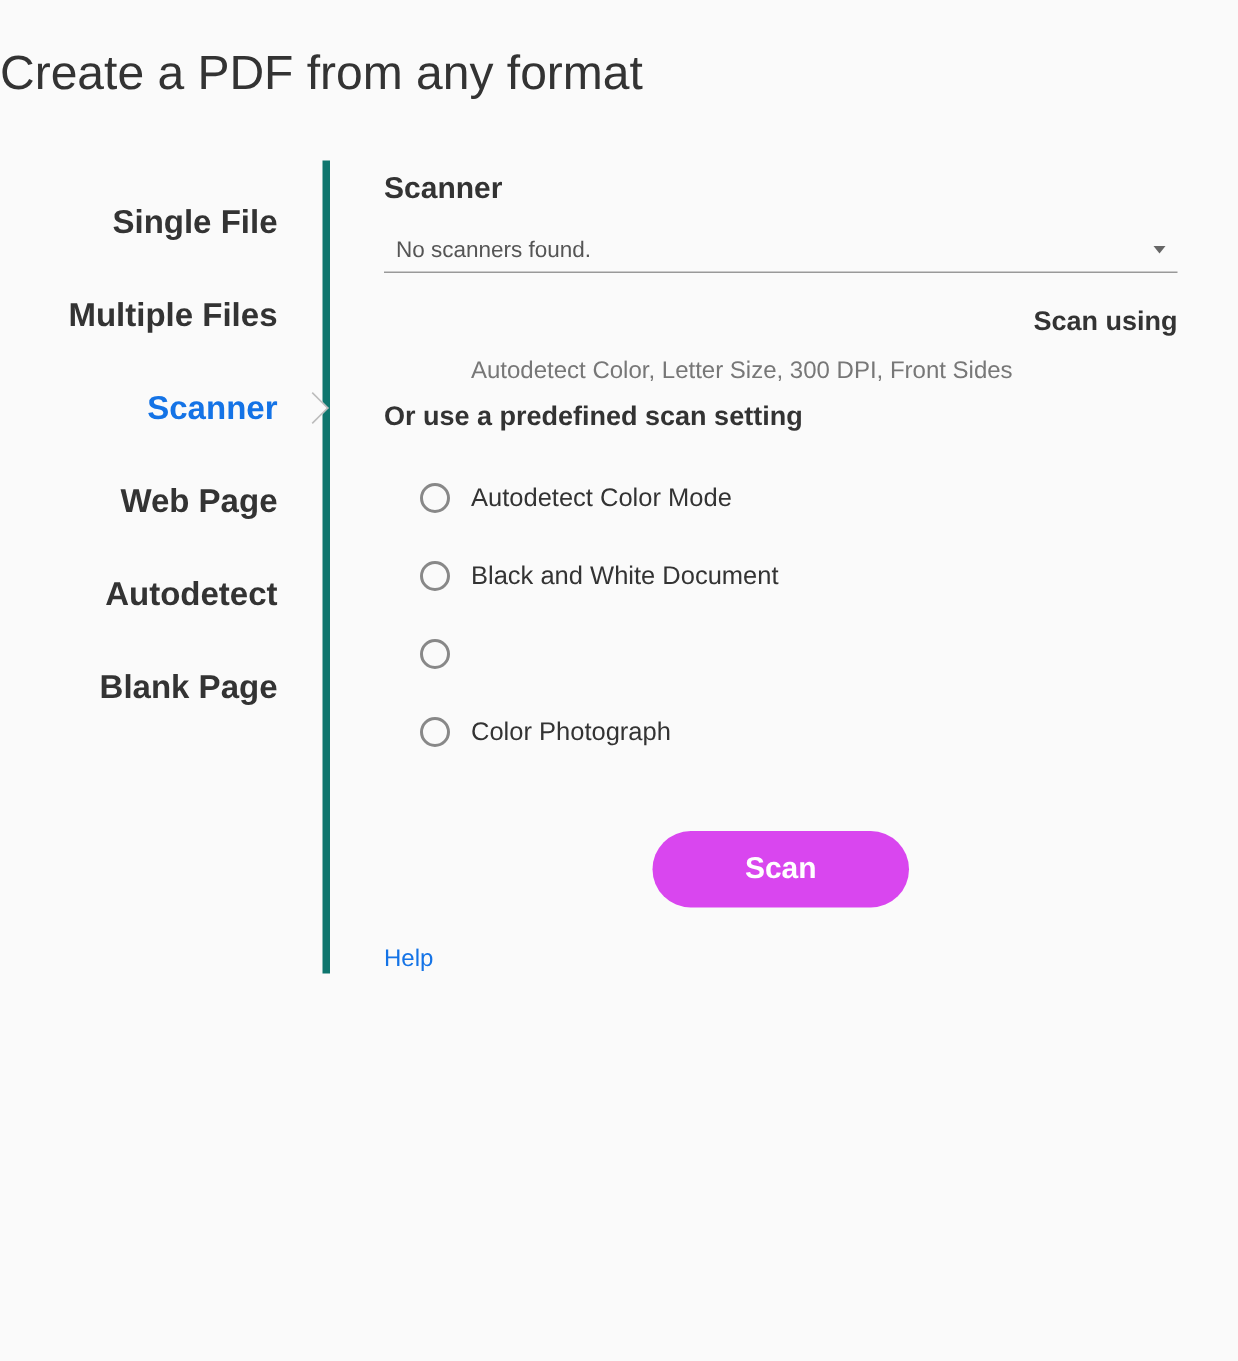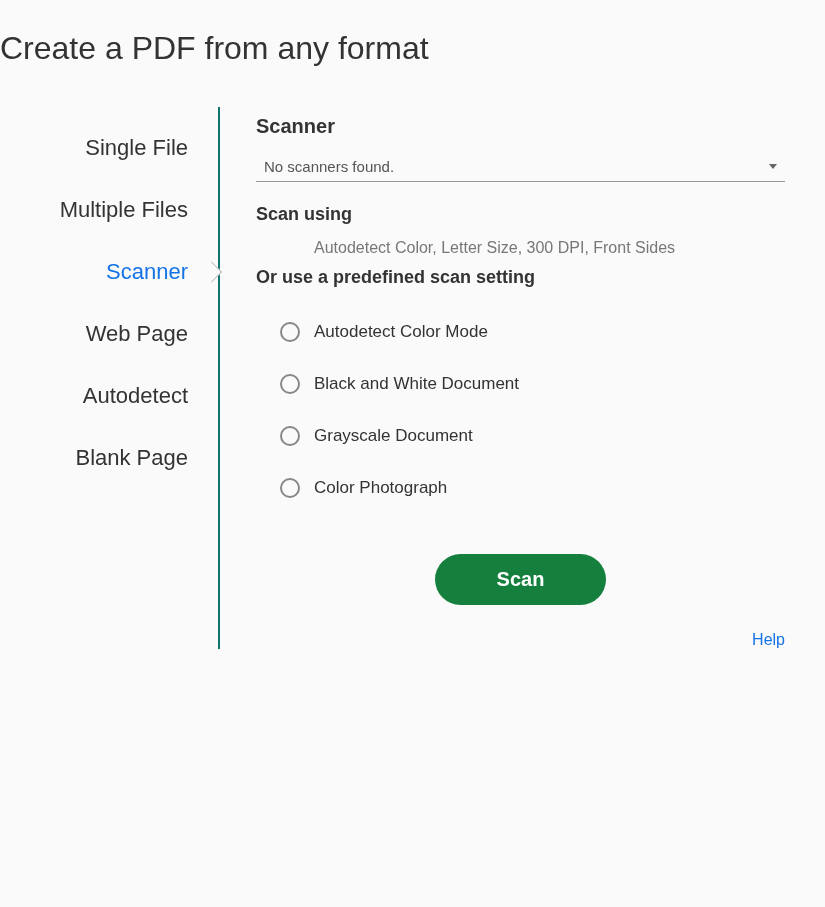--- a/index.html
+++ b/index.html
@@ -17,23 +17,24 @@
     font-weight: 400;
     color: #333;
     padding: 30px 0 40px 0;
   }
   .body-wrap {
     display: flex;
     padding: 0 40px;
   }
   .sidebar {
     width: 180px;
-    border-right: 2px solid #0f766e;
+    border-right: 5px solid #0f766e;
     padding-top: 10px;
     position: relative;
+    font-weight: bold;
   }
   .sidebar-item {
     text-align: right;
     padding: 18px 30px 18px 0;
     font-size: 22px;
     color: #333;
     cursor: pointer;
     position: relative;
   }
   .sidebar-item.selected {
@@ -56,20 +57,21 @@
     padding: 8px 0 0 36px;
   }
   .section-label {
     font-size: 20px;
     font-weight: 600;
     color: #333;
     margin-bottom: 14px;
   }
   .section-label.sm {
     font-size: 18px;
+    text-align: right;
   }
   .scanner-select {
     display: flex;
     align-items: center;
     border-bottom: 1px solid #999;
     padding: 6px 8px 6px 8px;
     margin-bottom: 22px;
     cursor: pointer;
   }
   .scanner-select-text {
@@ -180,31 +182,31 @@
     font-weight: 600;
     color: #333;
     margin: 10px 0 18px 0;
   }
   .action-row {
     text-align: center;
     margin-top: 40px;
   }
   .scan-btn {
     display: inline-block;
-    background: #15803d;
+    background: #d946ef;
     color: #fff;
     font-size: 20px;
     font-weight: 600;
     border: none;
     border-radius: 26px;
     padding: 14px 62px;
     cursor: pointer;
   }
   .help-link {
-    text-align: right;
+    text-align: left;
     margin-top: 26px;
   }
   .help-link span {
     color: #1473e6;
     font-size: 16px;
     cursor: pointer;
   }
 </style>
 </head>
 <body>
@@ -241,21 +243,20 @@
     <div class="radio-row preset">
       <div class="radio"></div>
       <span class="radio-label">Autodetect Color Mode</span>
     </div>
     <div class="radio-row preset">
       <div class="radio"></div>
       <span class="radio-label">Black and White Document</span>
     </div>
     <div class="radio-row preset">
       <div class="radio"></div>
-      <span class="radio-label">Grayscale Document</span>
     </div>
     <div class="radio-row preset">
       <div class="radio"></div>
       <span class="radio-label">Color Photograph</span>
     </div>
 
     <div class="action-row">
       <button class="scan-btn">Scan</button>
     </div>
     <div class="help-link">

